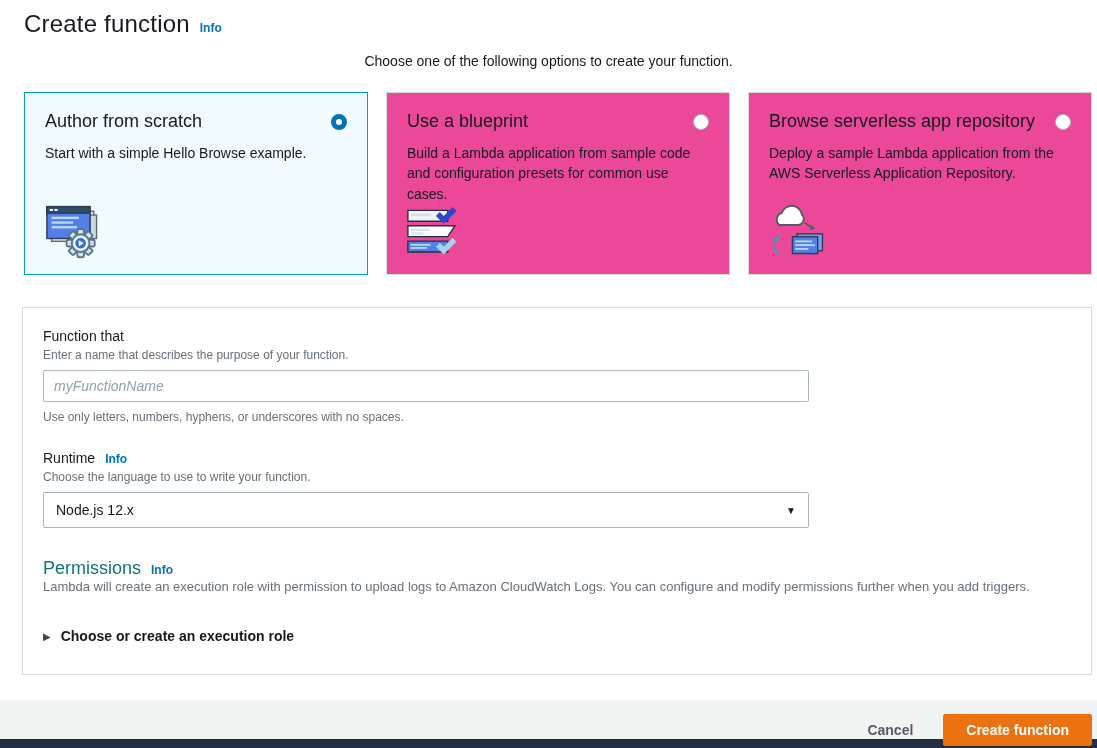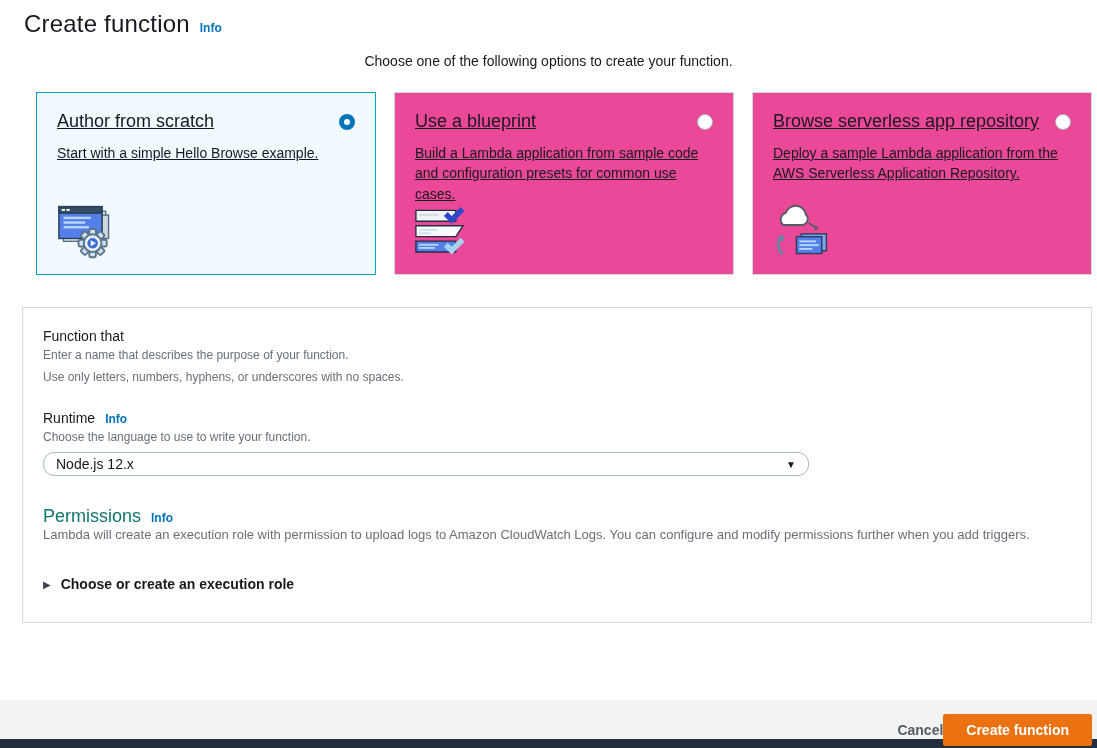--- a/index.html
+++ b/index.html
@@ -8,21 +8,21 @@
   .screen { position:relative; width:1097px; height:748px; background:#ffffff; overflow:hidden; }
 
   
   .page-header { padding:10px 24px 0 24px; }
   .title-row { display:flex; align-items:baseline; }
   .page-title { font-size:24px; font-weight:400; color:#16191f; letter-spacing:0.2px; }
   .info-link { font-size:12px; font-weight:700; color:#0073bb; margin-left:10px; cursor:pointer; }
   .page-subtitle { margin-top:15px; font-size:14px; color:#16191f;text-align:center; }
 
   
-  .cards { display:flex; gap:18px; margin:23px 5px 0 36px;text-decoration:underline; }
+  .cards { display:flex; gap:18px; margin:23px 5px 0 24px; }
   .option-card { flex:1; height:183px; background:#ec4899; border:1px solid #d5dbdb;
                  padding:18px 20px 14px 20px; display:flex; flex-direction:column; cursor:pointer; }
   .option-card.selected { border:1px solid #00a1c9; background:#f1faff; }
   .card-top { display:flex; justify-content:space-between; align-items:flex-start; }
   .card-title { font-size:18px; font-weight:400; color:#16191f; }
   .radio { width:16px; height:16px; border-radius:50%; background:#ffffff; border:1px solid #aab7b8; flex:none; margin-top:3px; }
   .radio.checked { border:5px solid #0073bb; }
   .card-desc { margin-top:11px; font-size:14px; line-height:1.45; color:#16191f; max-width:330px; }
   .card-icon { margin-top:auto; height:60px; display:flex; align-items:flex-end; }
 
@@ -35,36 +35,36 @@
   .field-label { font-size:14px; color:#16191f; }
   .field-desc { margin-top:4px; font-size:12px; color:#687078; }
   .text-input { display:block; margin-top:8px; width:766px; height:32px; border:1px solid #aab7b8;
                 border-radius:2px; padding:0 10px; font-size:14px; color:#16191f; background:#fff;
                 font-family:"Liberation Sans", sans-serif; }
   .text-input::placeholder { color:#95a1a8; font-style:italic; }
   .field-hint { margin-top:8px; font-size:12px; color:#687078; }
 
   .runtime-block { margin-top:26px; }
   .label-row { display:flex; align-items:baseline; }
-  .select-box { margin-top:8px; width:766px; height:24px; border:1px solid #aab7b8; border-radius:11px;
+  .select-box { margin-top:8px; width:766px; height:36px; border:1px solid #aab7b8; border-radius:2px;
                 background:#ffffff; display:flex; align-items:center; justify-content:space-between;
                 padding:0 12px; font-size:14px; color:#16191f; cursor:pointer; }
   .select-caret { font-size:10px; color:#16191f; }
 
   .permissions-block { margin-top:30px; }
   .perm-heading { font-size:18px; font-weight:400; color:#0f766e; }
   .perm-desc { font-size:13px; color:#687078; }
 
   .expander { margin-top:34px; display:flex; align-items:center; cursor:pointer; }
   .expander-caret { font-size:10px; color:#414750; margin-right:10px; }
   .expander-label { font-size:14px; font-weight:700; color:#16191f; }
 
   
   .footer { position:absolute; left:0; right:0; bottom:0; height:48px; background:#f2f3f3;
-            display:flex; justify-content:flex-end; align-items:flex-end; padding:0 5px 2px 17px; }
+            display:flex; justify-content:flex-end; align-items:flex-end; gap:30px; padding:0 5px 2px 17px; }
   .cancel-btn { background:transparent; border:none; font-family:"Liberation Sans", sans-serif;
                 font-size:14px; font-weight:700; color:#545b64; cursor:pointer; margin-bottom:8px; }
   .create-btn { background:#ec7211; border:1px solid #ec7211; border-radius:2px; color:#ffffff;
                 font-family:"Liberation Sans", sans-serif; font-size:14px; font-weight:700;
                 padding:7px 22px; cursor:pointer; position:relative; z-index:2; }
   .console-bar { position:absolute; left:0; right:0; bottom:0; height:9px; background:#232f3e; z-index:1; }
 </style>
 </head>
 <body>
 
@@ -157,20 +157,21 @@
     </div>
 
   </div>
 
   <div class="panel">
     <div class="panel-body">
 
       <div>
         <div class="field-label">Function that</div>
         <div class="field-desc">Enter a name that describes the purpose of your function.</div>
+        <input class="text-input" type="text" placeholder="myFunctionName" style="">
         <div class="field-hint">Use only letters, numbers, hyphens, or underscores with no spaces.</div>
       </div>
 
       <div class="runtime-block">
         <div class="label-row">
           <span class="field-label">Runtime</span>
           <span class="info-link">Info</span>
         </div>
         <div class="field-desc">Choose the language to use to write your function.</div>
         <div class="select-box">

